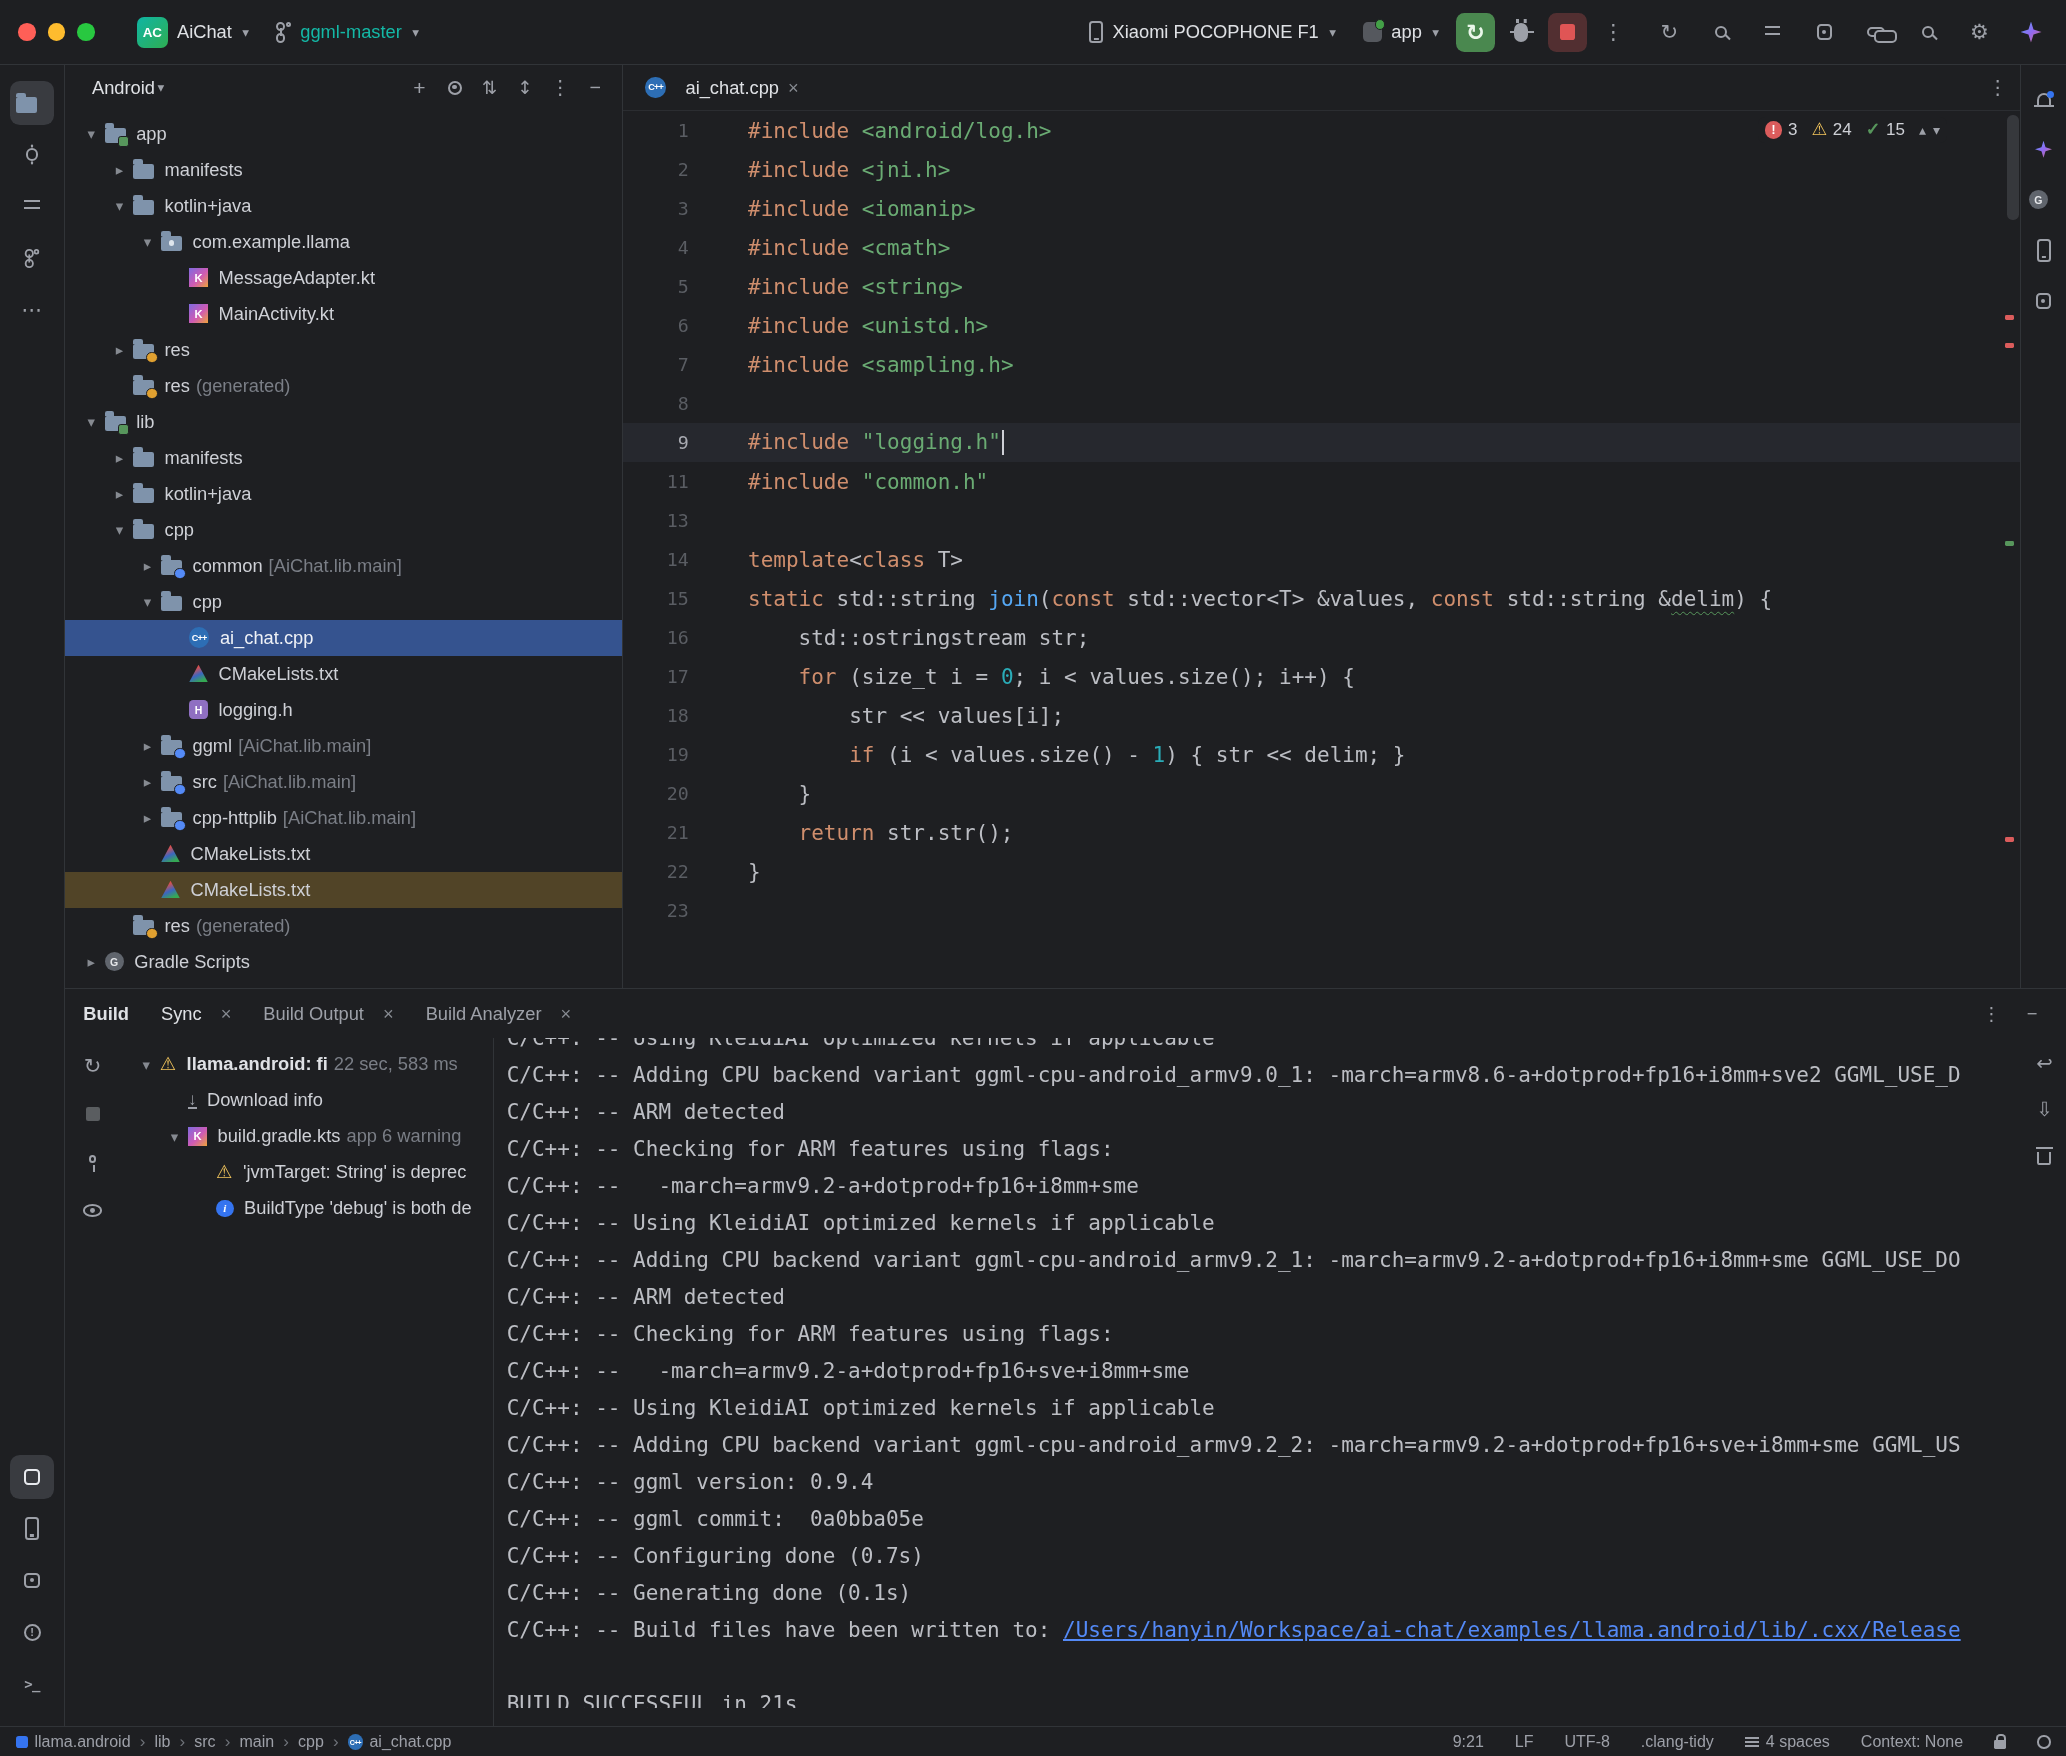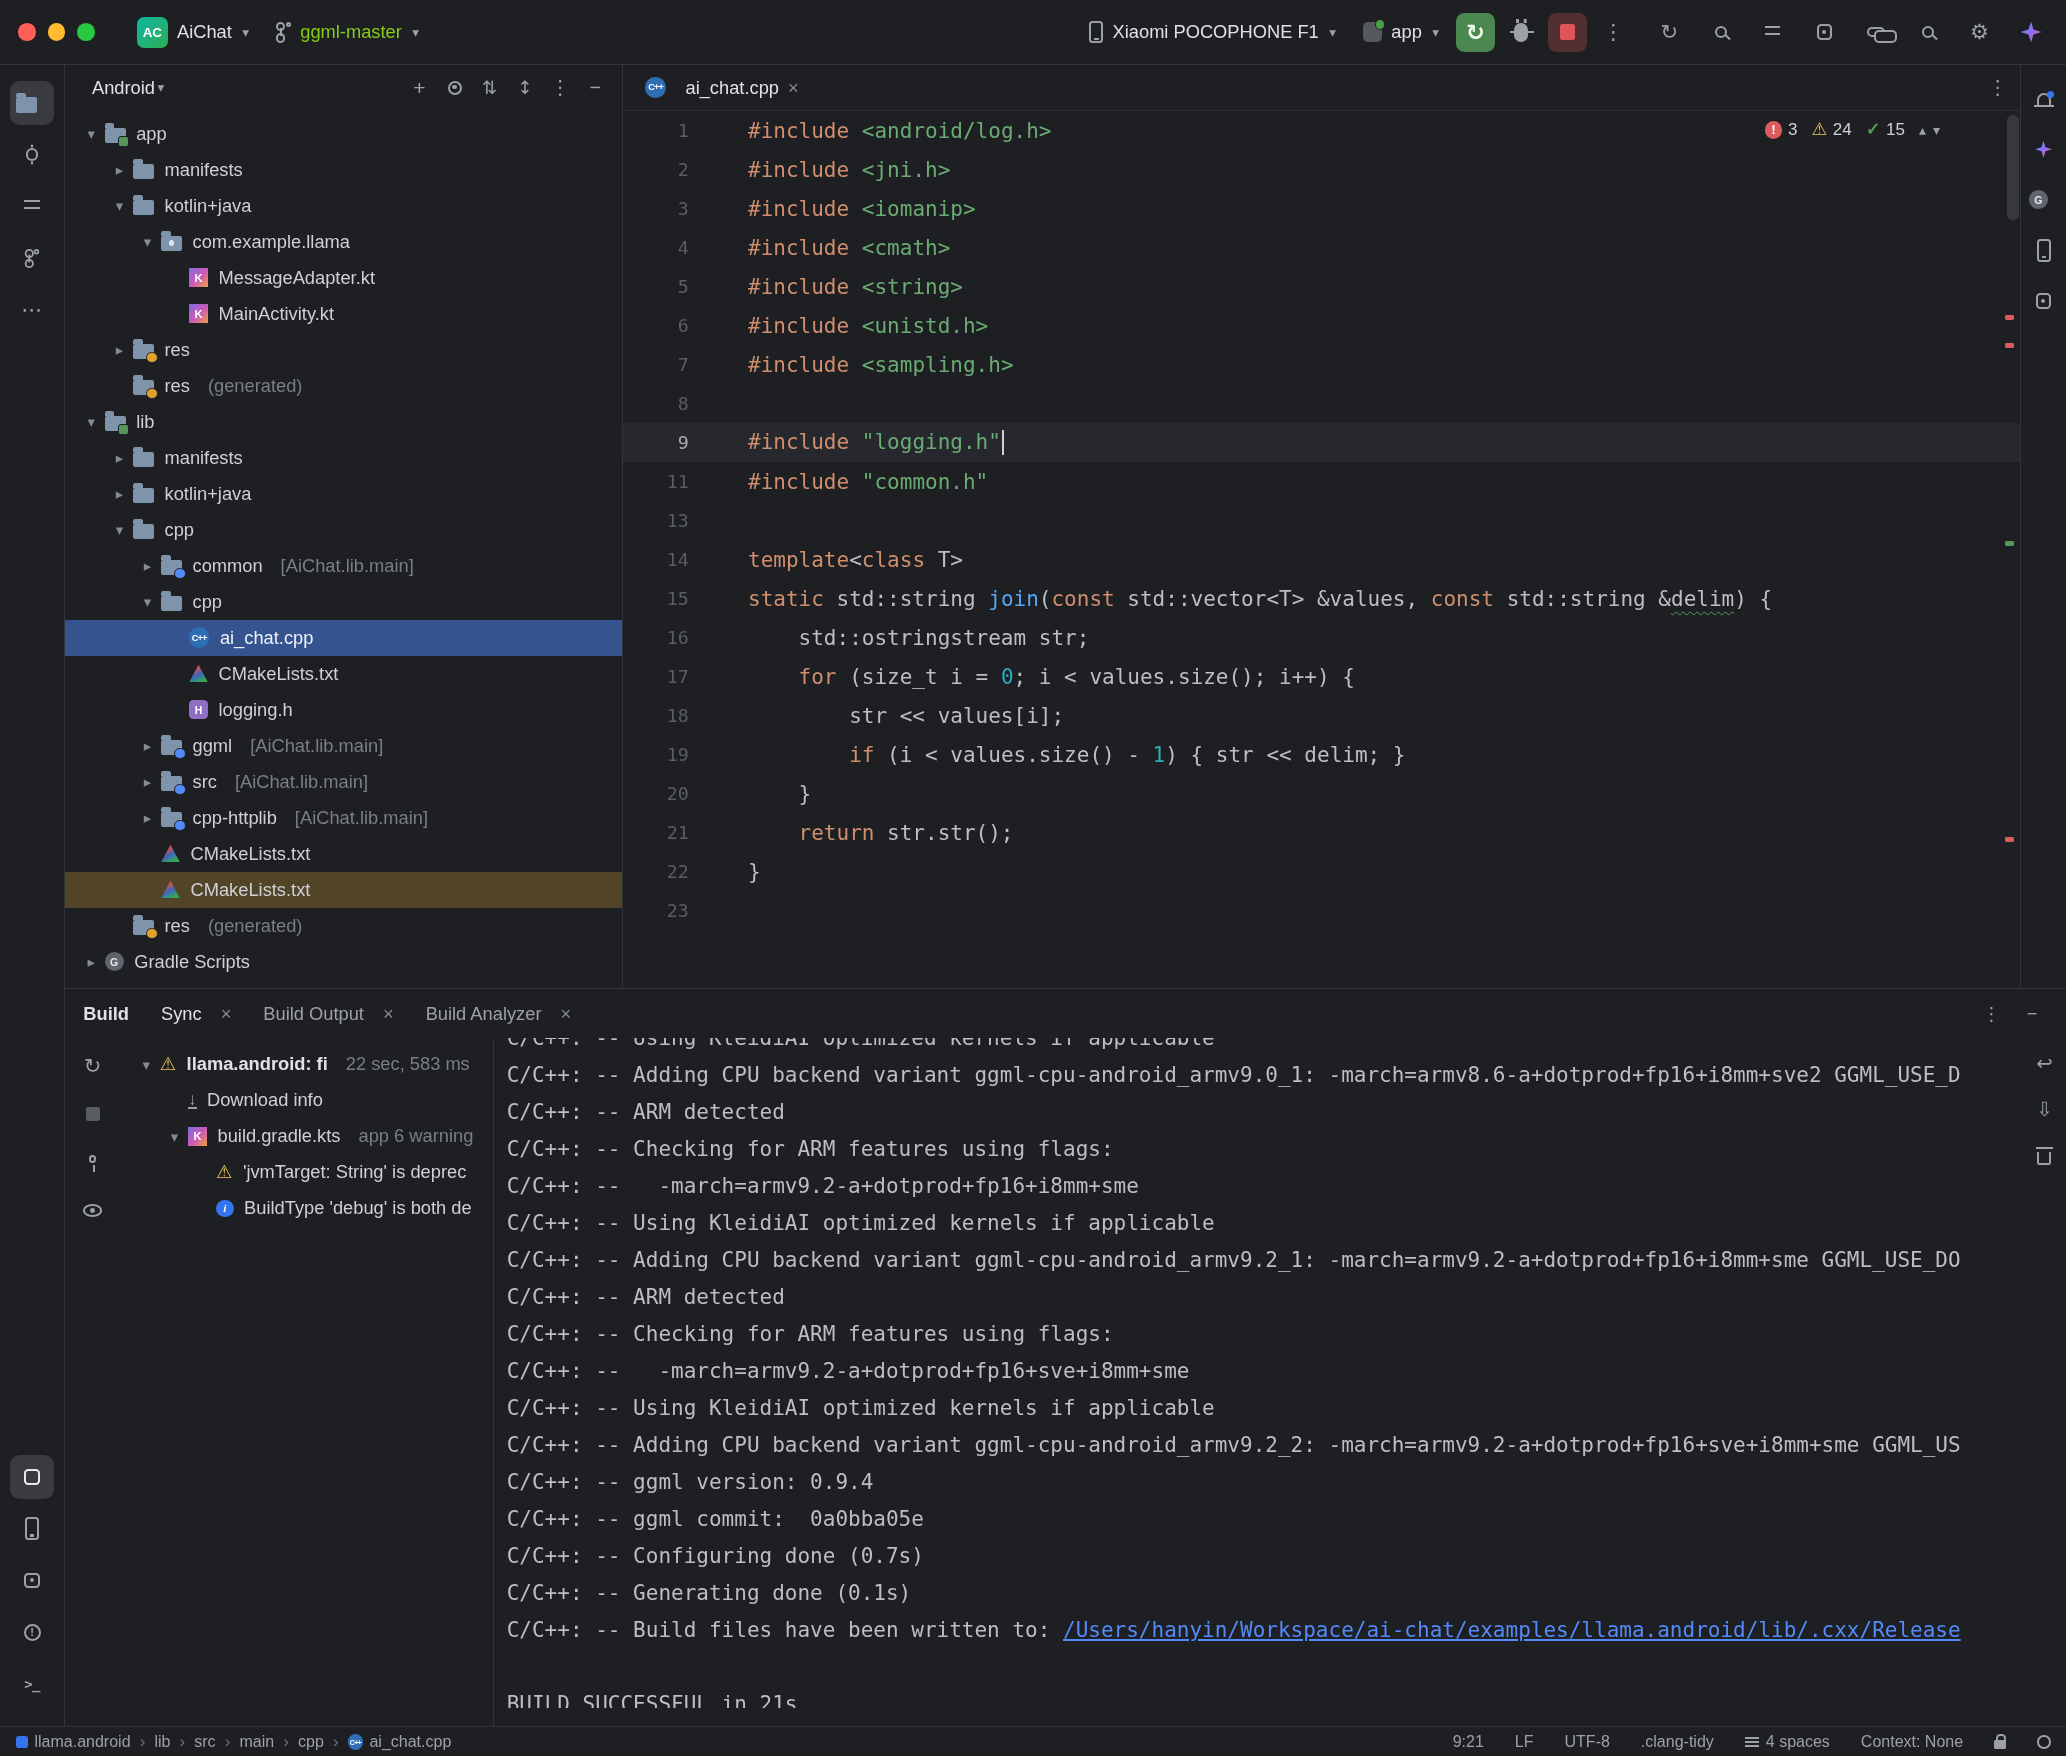--- a/index.html
+++ b/index.html
@@ -8,21 +8,21 @@
   .app { width:2066px; height:1757px; display:flex; flex-direction:column; background:#1e1f22; font-size:18.3px; }
 
   
   .titlebar { height:65px; flex:none; display:flex; align-items:center; padding:0 15.5px 0 18.3px; gap:7px; border-bottom:0.7px solid #313438; }
   .traffic { display:flex; gap:12px; margin-right:25px; }
   .tl { width:17.6px; height:17.6px; border-radius:50%; }
   .tl.r{background:#ff5f57}.tl.y{background:#febc2e}.tl.g{background:#28c840}
   .widget { display:flex; align-items:center; gap:9.1px; padding:5.6px 9.8px; border-radius:7px; color:#dfe1e5; white-space:nowrap; }
   .chevd { color:#9da0a8; font-size:13.4px; margin-left:1.4px; }
   .ac-logo { width:31px; height:31px; border-radius:7px; background:linear-gradient(135deg,#0fb5a4 0%,#2fae52 100%); display:flex; align-items:center; justify-content:center; font-weight:bold; font-size:13.4px; color:#fff; }
-  .muted { color:#84cc16; }
+  .muted { color:#14b8a6; }
   .tb-spacer { flex:1; }
   .tbtn { width:39px; height:39px; border-radius:8.4px; display:flex; align-items:center; justify-content:center; color:#9da0a8; font-size:21px; flex:none; }
   .btn-run { background:rgba(87,166,92,.78); color:#eaf7ea; font-size:22.5px; font-weight:bold; }
   .btn-stop { background:rgba(219,88,88,.28); }
   .stop-sq { width:15.5px; height:15.5px; border-radius:2.8px; background:#e05555; }
   .tb-icons { display:flex; gap:12.7px; margin-left:9.8px; }
   .txt { font-family:"DejaVu Sans", sans-serif; }
 
   
   .gi-branch{position:relative;width:15.5px;height:21px;flex:none}
@@ -79,21 +79,21 @@
   .project-panel { width:558px; flex:none; display:flex; flex-direction:column; border-right:0.7px solid #313438; overflow:hidden; }
   .panel-header { height:45px; flex:none; display:flex; align-items:center; padding:0 11.2px 0 27px; gap:1px; color:#dfe1e5; }
   .ph-icons { margin-left:auto; display:flex; gap:4.2px; }
   .ph-btn { width:31px; height:31px; border-radius:7px; display:flex; align-items:center; justify-content:center; color:#9da0a8; font-size:18.3px; }
   .tree { flex:1; overflow:hidden; padding-top:5.6px; }
   .trow { height:36px; display:flex; align-items:center; white-space:nowrap; font-size:18.3px; color:#ced0d6; }
   .trow.selected { background:#35538f; color:#eef1f6; }
   .trow.highlighted { background:#514427; }
   .chev { width:27px; flex:none; text-align:center; color:#868a91; font-size:14.8px; }
   .fic { flex:none; margin-right:10.5px; display:flex; align-items:center; justify-content:center; }
-  .textra { color:#7a7e86; margin-left:18px; }
+  .textra { color:#7a7e86; margin-left:6px; }
 
   .fic-folder{width:21px;height:15.5px;background:#7f93ab;border-radius:2.1px;position:relative;margin-top:3.5px}
   .fic-folder::before{content:"";position:absolute;top:-4.2px;left:0;width:9.8px;height:4.2px;background:#7f93ab;border-radius:2.1px 2.1px 0 0}
   .fic-folder.badge-mod::after{content:"";position:absolute;right:-3.5px;bottom:-3.5px;width:9.1px;height:9.1px;border-radius:2.8px;background:#57965c;border:1.4px solid #1e1f22}
   .fic-folder.badge-res::after{content:"";position:absolute;right:-3.5px;bottom:-3.5px;width:9.1px;height:9.1px;border-radius:50%;background:#e0a030;border:1.4px solid #1e1f22}
   .fic-folder.badge-lib::after{content:"";position:absolute;right:-3.5px;bottom:-3.5px;width:9.1px;height:9.1px;border-radius:50%;background:#548af7;border:1.4px solid #1e1f22}
   .fic-folder.badge-pkg::after{content:"";position:absolute;left:7.7px;top:4.9px;width:5.6px;height:5.6px;border-radius:50%;background:#dfe5ec}
   .fic-kotlin{width:19px;height:19px;background:linear-gradient(135deg,#7f6ae0 0%,#cf5bb4 55%,#eda33b 100%);color:#fff;font-weight:bold;font-size:11.2px}
   .fic-kotlin::after{content:"K"}
   .fic-cpp{width:20.4px;height:20.4px;border-radius:50%;background:#2d6eb5;color:#fff;font-weight:bold;font-size:9.1px;letter-spacing:-0.7px}

